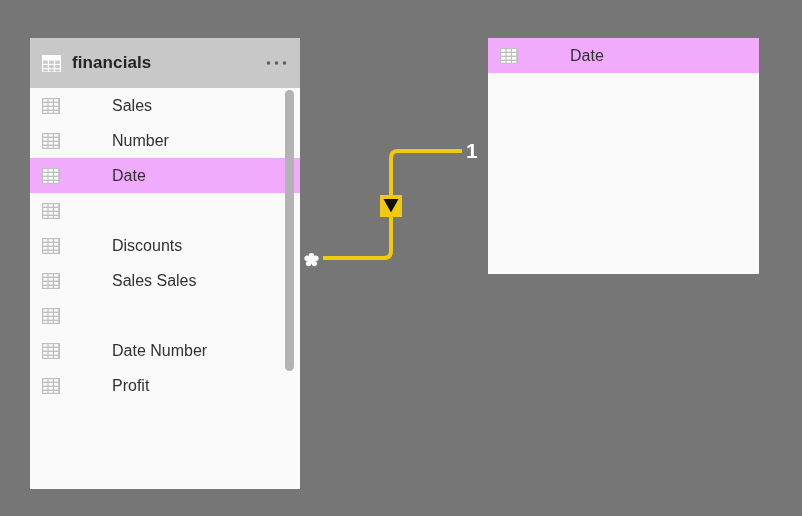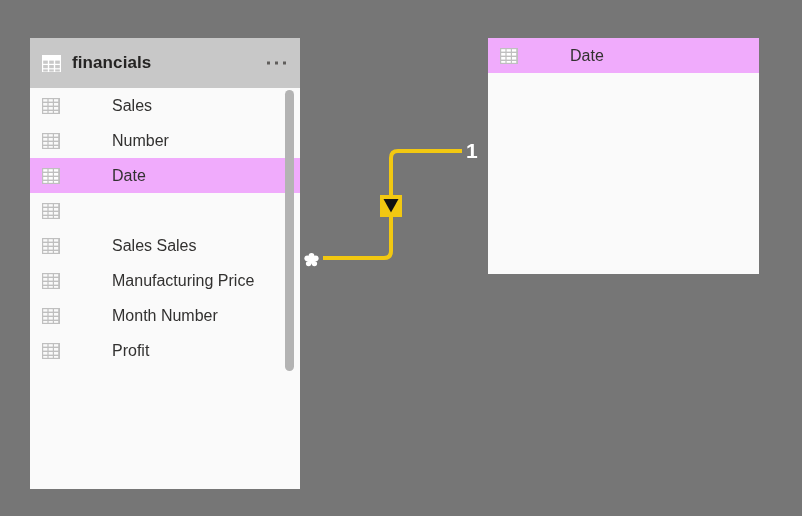--- a/index.html
+++ b/index.html
@@ -269,20 +269,40 @@
             <rect x="1.2" y="9" width="4.2" height="2.6"></rect>
               <rect x="6.6" y="9" width="4.2" height="2.6"></rect>
               <rect x="12" y="9" width="4.2" height="2.6"></rect>
             <rect x="1.2" y="13" width="4.2" height="1.8"></rect>
               <rect x="6.6" y="13" width="4.2" height="1.8"></rect>
               <rect x="12" y="13" width="4.2" height="1.8"></rect>
           </g>
         </svg>
       </div>
 
+      <div class="field-row">
+        <svg class="fld-icon" viewBox="0 0 18 16">
+          <rect x="0" y="0" width="18" height="16" fill="#bfbfbf"></rect>
+          <g fill="#fafafa">
+            <rect x="1.2" y="1.2" width="4.2" height="2.4"></rect>
+              <rect x="6.6" y="1.2" width="4.2" height="2.4"></rect>
+              <rect x="12" y="1.2" width="4.2" height="2.4"></rect>
+            <rect x="1.2" y="5" width="4.2" height="2.6"></rect>
+              <rect x="6.6" y="5" width="4.2" height="2.6"></rect>
+              <rect x="12" y="5" width="4.2" height="2.6"></rect>
+            <rect x="1.2" y="9" width="4.2" height="2.6"></rect>
+              <rect x="6.6" y="9" width="4.2" height="2.6"></rect>
+              <rect x="12" y="9" width="4.2" height="2.6"></rect>
+            <rect x="1.2" y="13" width="4.2" height="1.8"></rect>
+              <rect x="6.6" y="13" width="4.2" height="1.8"></rect>
+              <rect x="12" y="13" width="4.2" height="1.8"></rect>
+          </g>
+        </svg>
+        <div class="field-label">Discounts</div>
+      </div>
 
       <div class="field-row">
         <svg class="fld-icon" viewBox="0 0 18 16">
           <rect x="0" y="0" width="18" height="16" fill="#bfbfbf"></rect>
           <g fill="#fafafa">
             <rect x="1.2" y="1.2" width="4.2" height="2.4"></rect>
               <rect x="6.6" y="1.2" width="4.2" height="2.4"></rect>
               <rect x="12" y="1.2" width="4.2" height="2.4"></rect>
             <rect x="1.2" y="5" width="4.2" height="2.6"></rect>
               <rect x="6.6" y="5" width="4.2" height="2.6"></rect>
@@ -309,43 +329,42 @@
               <rect x="6.6" y="5" width="4.2" height="2.6"></rect>
               <rect x="12" y="5" width="4.2" height="2.6"></rect>
             <rect x="1.2" y="9" width="4.2" height="2.6"></rect>
               <rect x="6.6" y="9" width="4.2" height="2.6"></rect>
               <rect x="12" y="9" width="4.2" height="2.6"></rect>
             <rect x="1.2" y="13" width="4.2" height="1.8"></rect>
               <rect x="6.6" y="13" width="4.2" height="1.8"></rect>
               <rect x="12" y="13" width="4.2" height="1.8"></rect>
           </g>
         </svg>
-        <div class="field-label">Manufacturing Price</div>
-      </div>
-
-
-      <div class="field-row">
-        <svg class="fld-icon" viewBox="0 0 18 16">
-          <rect x="0" y="0" width="18" height="16" fill="#bfbfbf"></rect>
-          <g fill="#fafafa">
-            <rect x="1.2" y="1.2" width="4.2" height="2.4"></rect>
-              <rect x="6.6" y="1.2" width="4.2" height="2.4"></rect>
-              <rect x="12" y="1.2" width="4.2" height="2.4"></rect>
-            <rect x="1.2" y="5" width="4.2" height="2.6"></rect>
-              <rect x="6.6" y="5" width="4.2" height="2.6"></rect>
-              <rect x="12" y="5" width="4.2" height="2.6"></rect>
-            <rect x="1.2" y="9" width="4.2" height="2.6"></rect>
-              <rect x="6.6" y="9" width="4.2" height="2.6"></rect>
-              <rect x="12" y="9" width="4.2" height="2.6"></rect>
-            <rect x="1.2" y="13" width="4.2" height="1.8"></rect>
-              <rect x="6.6" y="13" width="4.2" height="1.8"></rect>
-              <rect x="12" y="13" width="4.2" height="1.8"></rect>
-          </g>
-        </svg>
-        <div class="field-label">Month Number</div>
+      </div>
+
+
+      <div class="field-row">
+        <svg class="fld-icon" viewBox="0 0 18 16">
+          <rect x="0" y="0" width="18" height="16" fill="#bfbfbf"></rect>
+          <g fill="#fafafa">
+            <rect x="1.2" y="1.2" width="4.2" height="2.4"></rect>
+              <rect x="6.6" y="1.2" width="4.2" height="2.4"></rect>
+              <rect x="12" y="1.2" width="4.2" height="2.4"></rect>
+            <rect x="1.2" y="5" width="4.2" height="2.6"></rect>
+              <rect x="6.6" y="5" width="4.2" height="2.6"></rect>
+              <rect x="12" y="5" width="4.2" height="2.6"></rect>
+            <rect x="1.2" y="9" width="4.2" height="2.6"></rect>
+              <rect x="6.6" y="9" width="4.2" height="2.6"></rect>
+              <rect x="12" y="9" width="4.2" height="2.6"></rect>
+            <rect x="1.2" y="13" width="4.2" height="1.8"></rect>
+              <rect x="6.6" y="13" width="4.2" height="1.8"></rect>
+              <rect x="12" y="13" width="4.2" height="1.8"></rect>
+          </g>
+        </svg>
+        <div class="field-label">Date Number</div>
       </div>
 
 
       <div class="field-row">
         <svg class="fld-icon" viewBox="0 0 18 16">
           <rect x="0" y="0" width="18" height="16" fill="#bfbfbf"></rect>
           <g fill="#fafafa">
             <rect x="1.2" y="1.2" width="4.2" height="2.4"></rect>
               <rect x="6.6" y="1.2" width="4.2" height="2.4"></rect>
               <rect x="12" y="1.2" width="4.2" height="2.4"></rect>

